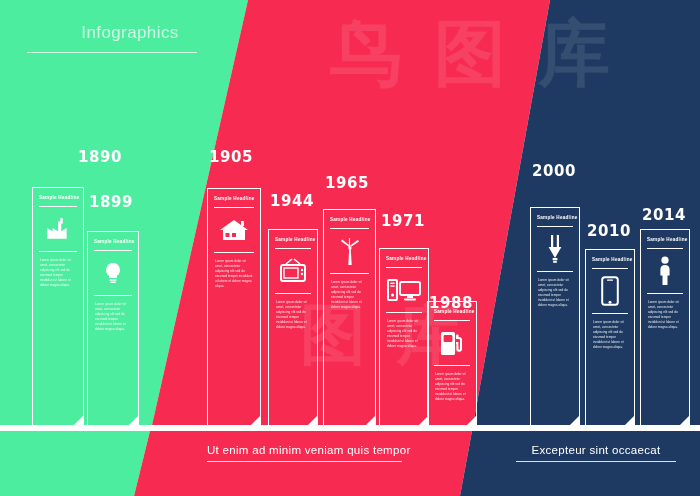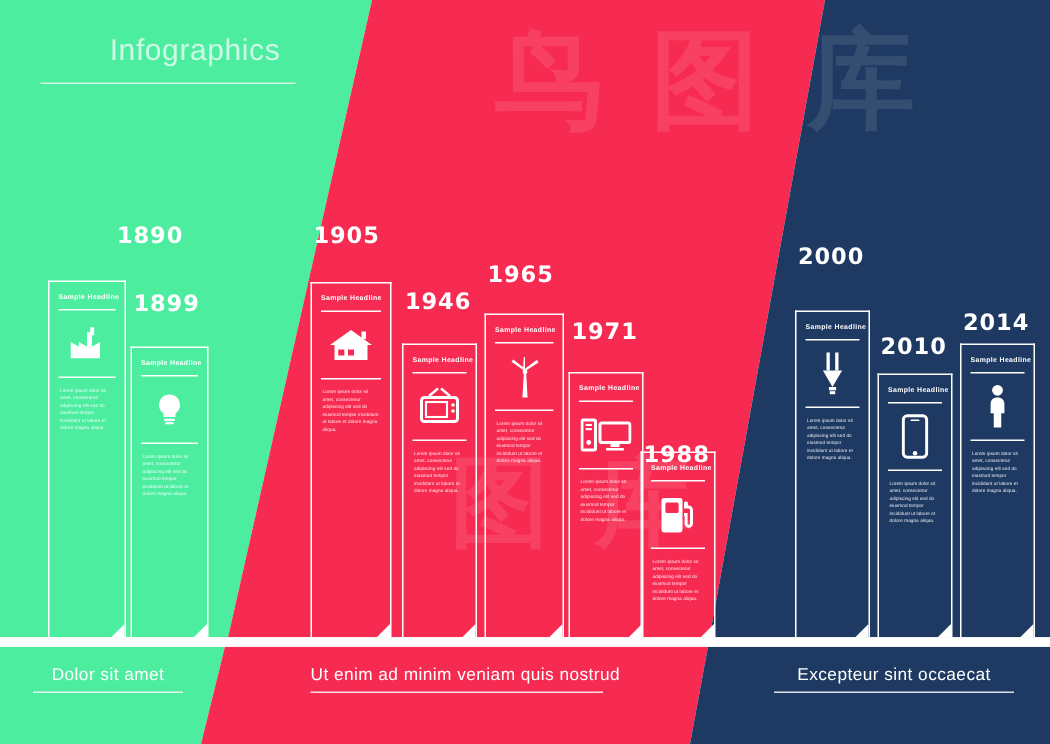--- a/index.html
+++ b/index.html
@@ -50,21 +50,21 @@
   .title-block { position: absolute; top: 20px; left: 24px; width: 220px; }
   .title-main {
     color: #ffffff;
     font-size: 25px;
     font-weight: 400;
     letter-spacing: 0.4px;
     line-height: 1.1;
   }
   .title-sub {
     color: rgba(255,255,255,0.72);
-    font-size: 20px;
+    font-size: 17px;
     font-weight: 300;
     letter-spacing: 0.4px;
     text-align: center;
     margin-top: 3px;
     padding-right: 8px;
   }
   .title-rule {
     margin-top: 9px;
     height: 1px;
     background: rgba(255,255,255,0.75);
@@ -228,21 +228,21 @@
             <path d="M15 2 1 12h3v10h22V12h3z"></path>
             <rect x="22" y="3" width="3" height="5"></rect>
             <rect x="6.5" y="15" width="4" height="4" fill="#F72B51"></rect>
             <rect x="13" y="15" width="4" height="4" fill="#F72B51"></rect>
           </svg>
         </div>
         <div class="card-div"></div>
         <div class="card-body">Lorem ipsum dolor sit amet, consectetur adipiscing elit sed do eiusmod tempor incididunt ut labore et dolore magna aliqua.</div>
         <div class="card-notch"></div>
       </div>
-      <div class="card-year" style="left: 270px; top: 192px;">1946</div>
+      <div class="card-year" style="left: 270px; top: 192px;">1944</div>
       <div class="card" style="left: 268px; width: 50px; height: 196px;">
         <div class="card-head">Sample Headline</div>
         <div class="card-div"></div>
         <div class="card-icon">
           <svg width="28" height="26" viewBox="0 0 28 26" fill="none">
             <path d="M7 6 13 1M21 6 15 1" stroke="#fff" stroke-width="1.6"></path>
             <rect x="2" y="7" width="24" height="16" rx="2" stroke="#fff" stroke-width="2"></rect>
             <rect x="5" y="10" width="14" height="10" stroke="#fff" stroke-width="1.4"></rect>
             <circle cx="23" cy="12" r="1.2" fill="#fff"></circle>
             <circle cx="23" cy="16" r="1.2" fill="#fff"></circle>
@@ -352,26 +352,22 @@
       </div>
     </div>
 
   <div class="sep-bar"></div>
 
   <div class="footer">
     <div class="foot-green"></div>
     <div class="foot-red"></div>
     <div class="foot-navy"></div>
 
-    <div class="foot-label fl-0">
-      <span>Dolor sit amet</span>
-      <div class="rule"></div>
-    </div>
     <div class="foot-label fl-1">
-      <span>Ut enim ad minim veniam quis nostrud</span>
+      <span>Ut enim ad minim veniam quis tempor</span>
       <div class="rule"></div>
     </div>
     <div class="foot-label fl-2">
       <span>Excepteur sint occaecat</span>
       <div class="rule"></div>
     </div>
   </div>
 
 </div>
 

